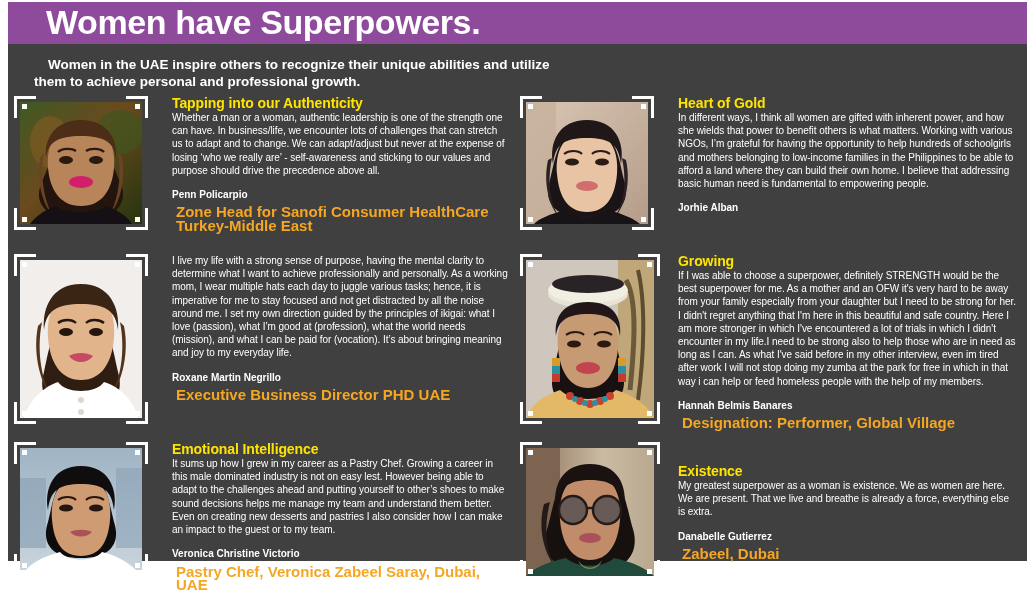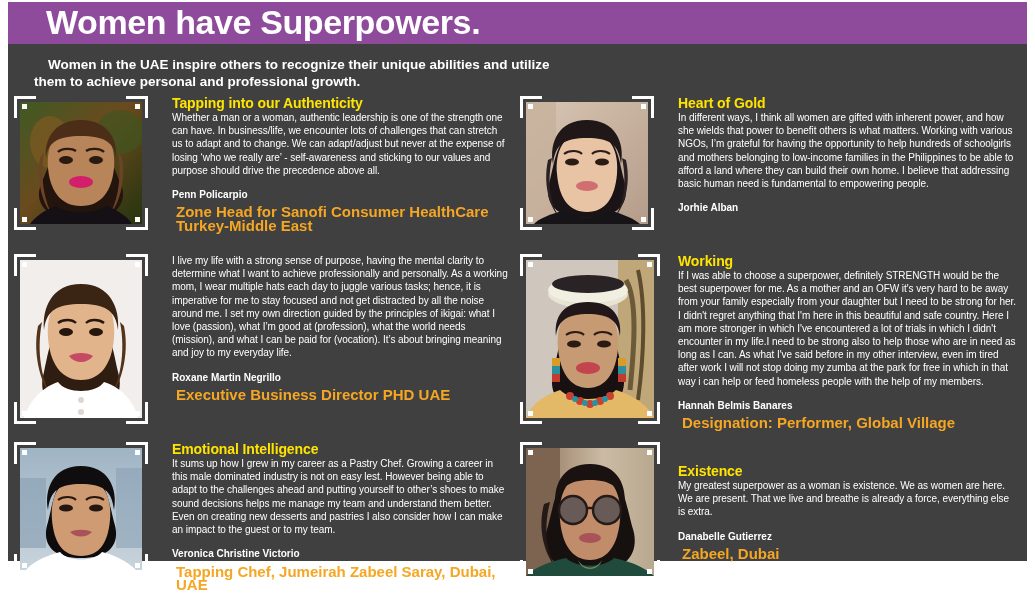--- a/index.html
+++ b/index.html
@@ -256,21 +256,21 @@
           </div>
           <span class="corner c-tl"></span>
           <span class="corner c-tr"></span>
           <span class="corner c-bl"></span>
           <span class="corner c-br"></span>
         </div>
         <div class="entry-text">
           <p class="e-title">Emotional Intelligence</p>
           <p class="e-body">It sums up how I grew in my career as a Pastry Chef. Growing a career in this male dominated industry is not on easy lest. However being able to adapt to the challenges ahead and putting yourself to other’s shoes to make sound decisions helps me manage my team and understand them better. Even on creating new desserts and pastries I also consider how I can make an impact to the guest or to my team.</p>
           <p class="e-name">Veronica Christine Victorio</p>
-          <p class="e-role">Tapping Chef, Jumeirah Zabeel Saray, Dubai, UAE</p>
+          <p class="e-role">Pastry Chef, Veronica Zabeel Saray, Dubai, UAE</p>
         </div>
       </div>
 
     </div>
 
     <div class="col col-right">
 
       <div class="entry entry-right" style="position:absolute;left:0;top:0;height:158px;width:496px;">
         <div class="photo-wrap">
           <div class="photo">
@@ -350,21 +350,21 @@
                   <circle cx="79" cy="139" r="3"></circle>
               </g>
             </svg>
           </div>
           <span class="corner c-tl"></span>
           <span class="corner c-tr"></span>
           <span class="corner c-bl"></span>
           <span class="corner c-br"></span>
         </div>
         <div class="entry-text">
-          <p class="e-title">Working</p>
+          <p class="e-title">Growing</p>
           <p class="e-body">If I was able to choose a superpower, definitely STRENGTH would be the best superpower for me. As a mother and an OFW it's very hard to be away from your family especially from your daughter but I need to be strong for her. I didn't regret anything that I'm here in this beautiful and safe country. Here I am more stronger in which I've encountered a lot of trials in which I didn't encounter in my life.I need to be strong also to help those who are in need as long as I can. As what I've said before in my other interview, even im tired after work I will not stop doing my zumba at the park for free in which in that way i can help or feed homeless people with the help of my members.</p>
           <p class="e-name">Hannah Belmis Banares</p>
           <p class="e-role">Designation: Performer, Global Village</p>
         </div>
       </div>
 
       <div class="entry entry-right" style="position:absolute;left:0;top:346px;height:160px;width:496px;">
         <div class="photo-wrap" style="width:140px;height:140px;">
           <div class="photo" style="width:128px;height:128px;">
             <svg viewBox="0 0 128 128" preserveAspectRatio="none" style="width:128px;height:128px;" aria-hidden="true">

